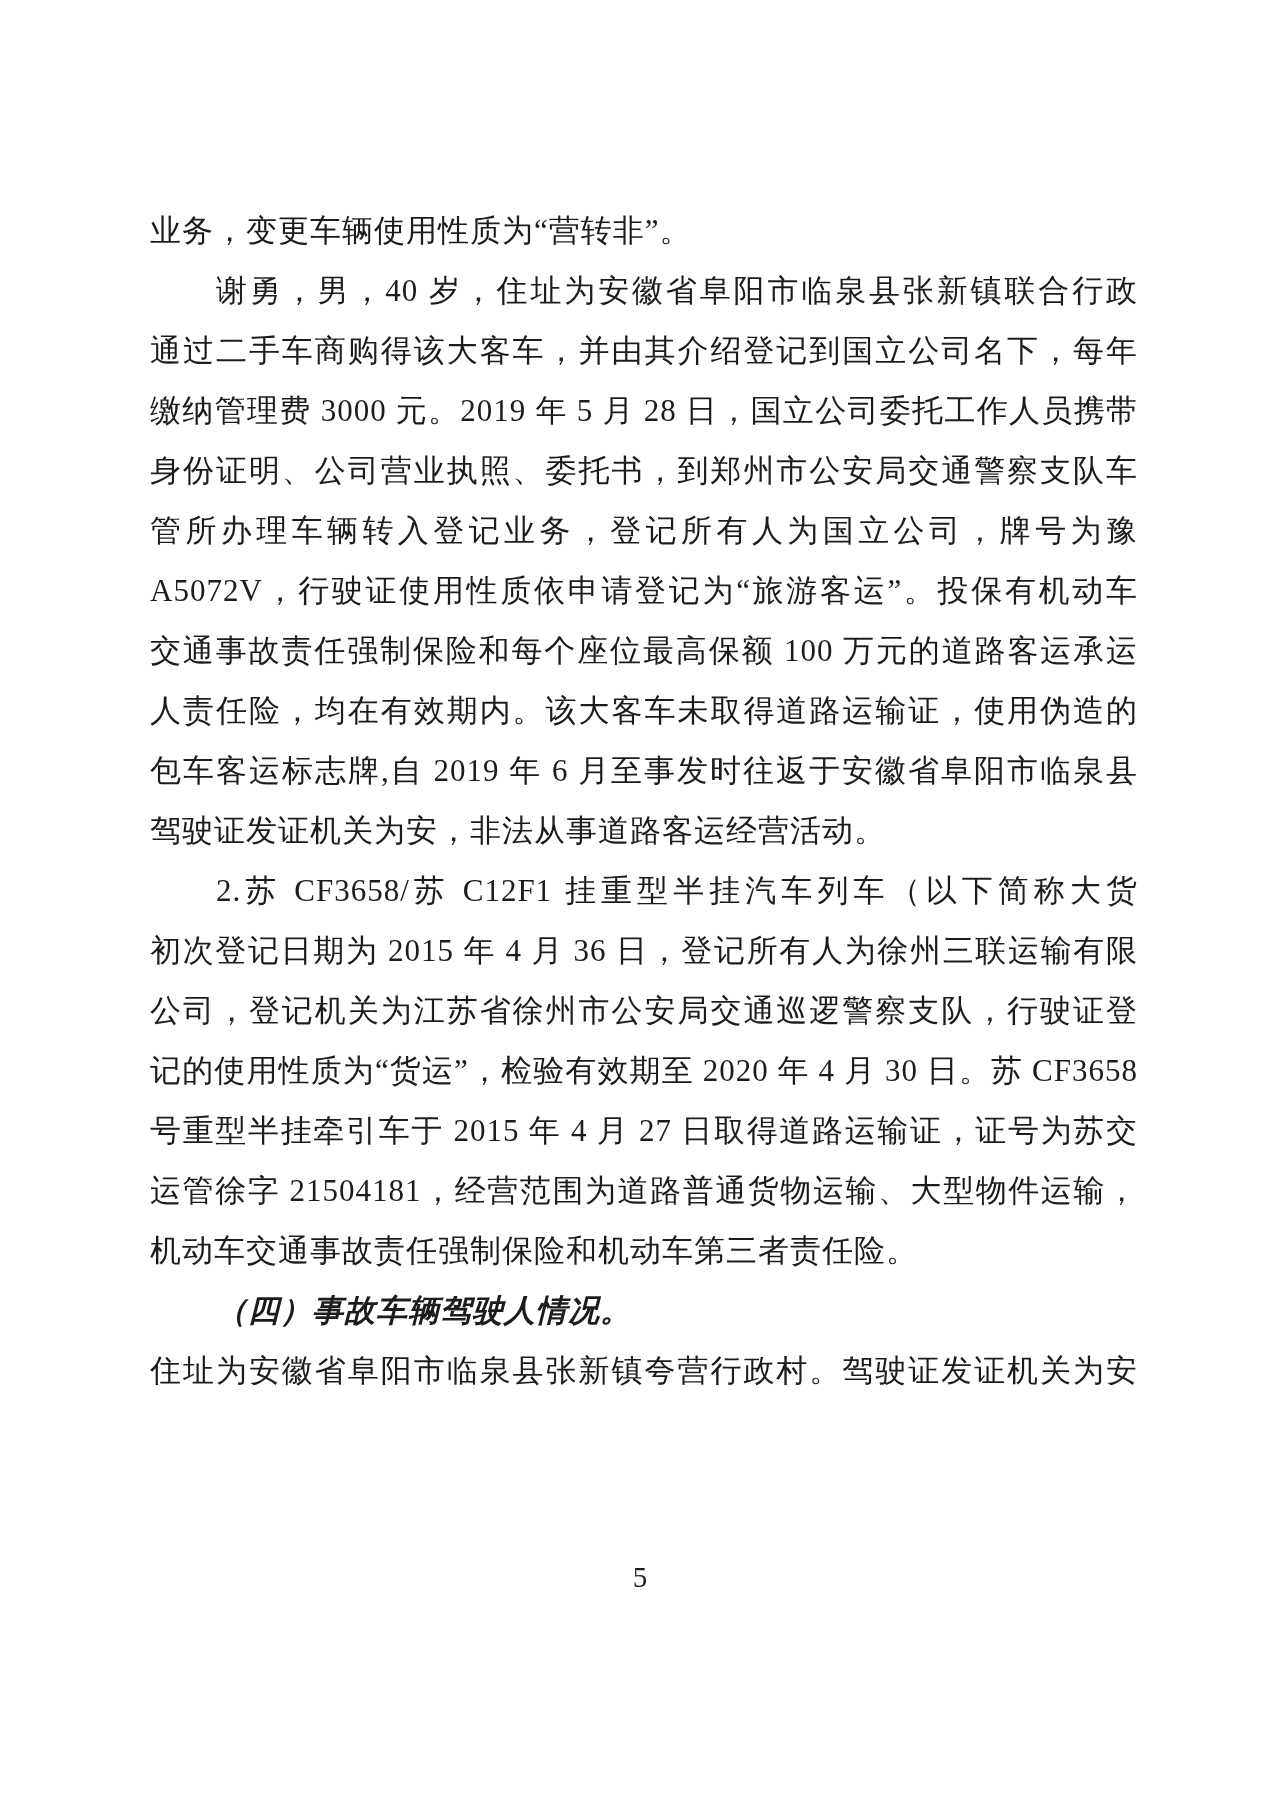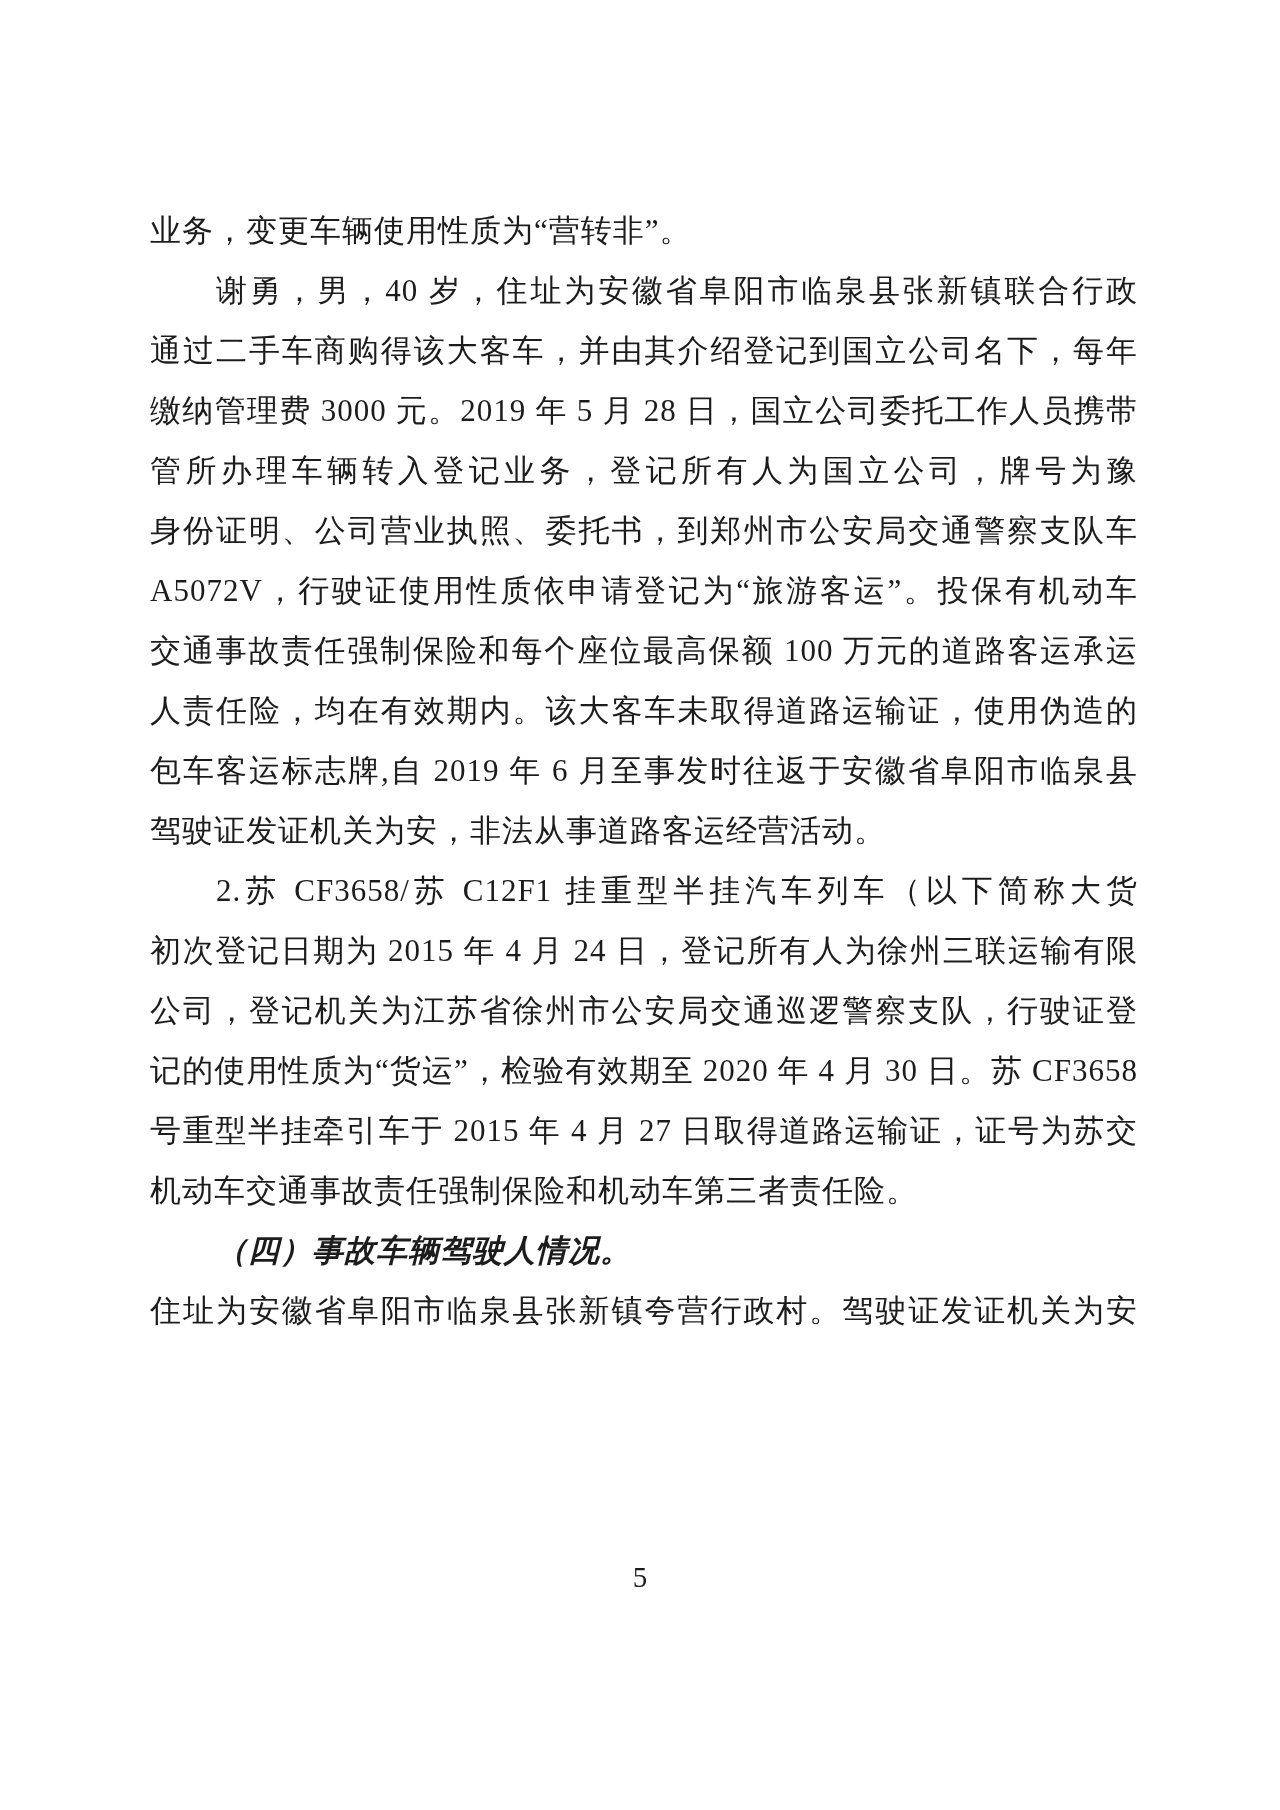--- a/index.html
+++ b/index.html
@@ -59,30 +59,31 @@
 </style>
 </head>
 <body>
 
 <div class="page">
   <div class="text-block" id="text-block">
       <div class="line">业务，变更车辆使用性质为“营转非”。</div>
       <div class="line justify indent">谢勇，男，40 岁，住址为安徽省阜阳市临泉县张新镇联合行政村，</div>
       <div class="line justify">通过二手车商购得该大客车，并由其介绍登记到国立公司名下，每年</div>
       <div class="line justify">缴纳管理费 3000 元。2019 年 5 月 28 日，国立公司委托工作人员携带</div>
+      <div class="line justify">身份证明、公司营业执照、委托书，到郑州市公安局交通警察支队车</div>
       <div class="line justify">管所办理车辆转入登记业务，登记所有人为国立公司，牌号为豫</div>
-      <div class="line justify">身份证明、公司营业执照、委托书，到郑州市公安局交通警察支队车</div>
       <div class="line justify">A5072V，行驶证使用性质依申请登记为“旅游客运”。投保有机动车</div>
       <div class="line justify">交通事故责任强制保险和每个座位最高保额 100 万元的道路客运承运</div>
       <div class="line justify">人责任险，均在有效期内。该大客车未取得道路运输证，使用伪造的</div>
       <div class="line justify">包车客运标志牌,自 2019 年 6 月至事发时往返于安徽省阜阳市临泉县</div>
       <div class="line">驾驶证发证机关为安，非法从事道路客运经营活动。</div>
       <div class="line justify indent">2.苏 CF3658/苏 C12F1 挂重型半挂汽车列车（以下简称大货车）。</div>
-      <div class="line justify">初次登记日期为 2015 年 4 月 24 日，登记所有人为徐州三联运输有限</div>
+      <div class="line justify">初次登记日期为 2015 年 4 月 36 日，登记所有人为徐州三联运输有限</div>
       <div class="line justify">公司，登记机关为江苏省徐州市公安局交通巡逻警察支队，行驶证登</div>
       <div class="line justify">记的使用性质为“货运”，检验有效期至 2020 年 4 月 30 日。苏 CF3658</div>
       <div class="line justify">号重型半挂牵引车于 2015 年 4 月 27 日取得道路运输证，证号为苏交</div>
+      <div class="line justify">运管徐字 21504181，经营范围为道路普通货物运输、大型物件运输，</div>
       <div class="line">机动车交通事故责任强制保险和机动车第三者责任险。</div>
       <div class="line indent bold">（四）事故车辆驾驶人情况。</div>
       <div class="line justify">住址为安徽省阜阳市临泉县张新镇夸营行政村。驾驶证发证机关为安</div>
     </div>
   <div class="page-number">5</div>
 </div>
 
 </body></html>

